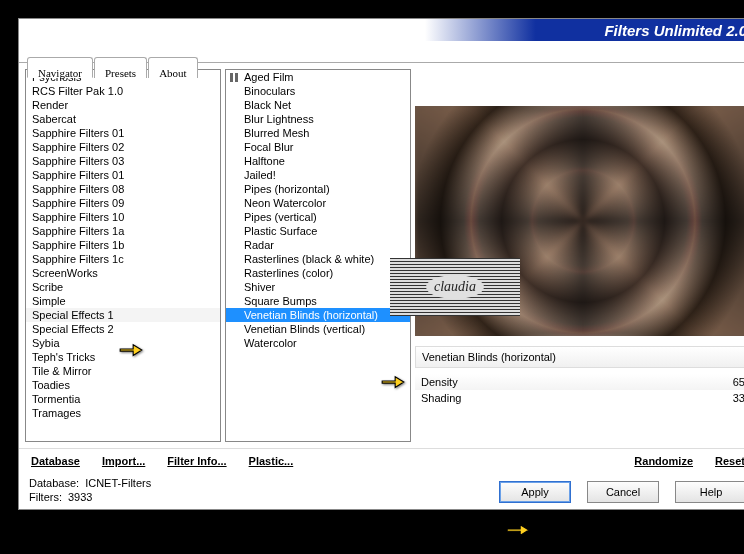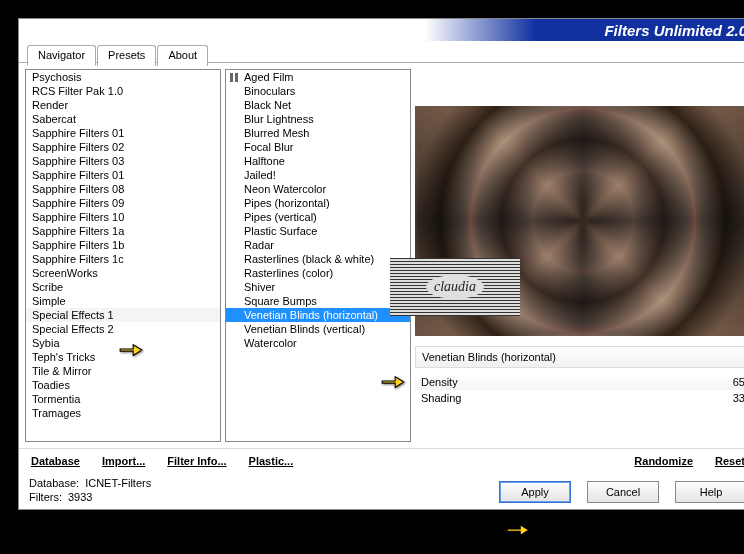--- a/index.html
+++ b/index.html
@@ -1,21 +1,21 @@
 <!DOCTYPE html>
 <html><head>
 <meta charset="utf-8">
 <style>
 * { box-sizing: border-box; margin: 0; padding: 0; font-family: Tahoma, Arial, sans-serif; font-size: 11px; }
 body { background: #000; width: 744px; height: 554px; overflow: hidden; }
 .window { width: 740px; height: 492px; margin: 18px; background: #fff; display: flex; flex-direction: column; border: 1px solid #888; }
 .titlebar { height: 22px; background: linear-gradient(to right, #fff 55%, #1030a0 70%); display: flex; align-items: center; justify-content: flex-end; padding-right: 10px; }
 .titlebar-text { color: #fff; font-weight: bold; font-style: italic; font-size: 15px; }
 .tabrow { height: 22px; display: flex; padding-left: 8px; border-bottom: 1px solid #aaa; position: relative; }
-.tab { padding: 3px 10px; border: 1px solid #aaa; border-bottom: none; border-radius: 3px 3px 0 0; background: #fff; margin-right: 1px; cursor: pointer; position: relative; top: 4px; }
+.tab { padding: 9px 10px; border: 1px solid #aaa; border-bottom: none; border-radius: 3px 3px 0 0; background: #fff; margin-right: 1px; cursor: pointer; position: relative; top: 16px; font-family: Liberation Serif, serif; }
 .tab.active { background: #fff; z-index: 2; border-bottom: 1px solid #fff; }
 .main { flex: 1; display: flex; padding: 6px; gap: 4px; overflow: hidden; }
 .col { display: flex; flex-direction: column; justify-content: center; }
 .listbox { flex: 1; border: 1px solid #888; background: #fff; overflow-y: scroll; overflow-x: hidden; }
 .listbox::-webkit-scrollbar { width: 16px; }
 .listbox::-webkit-scrollbar-track { background: #f0f0f0; }
 .listbox::-webkit-scrollbar-thumb { background: #c8c8c8; border: 1px solid #aaa; }
 .list-item { padding: 1px 6px; white-space: nowrap; cursor: pointer; position: relative; }
 .list-item.hl { background: #f4f4f4; }
 .list-item.sel { background: #1e90ff; color: #fff; }
@@ -93,22 +93,22 @@
     <div class="col col2">
       <div class="listbox" id="filtlist">
           <div class="list-item"><span class="ico-grid"></span><span>Aged Film</span></div>
           <div class="list-item"><span>Binoculars</span></div>
           <div class="list-item"><span>Black Net</span></div>
           <div class="list-item"><span>Blur Lightness</span></div>
           <div class="list-item"><span>Blurred Mesh</span></div>
           <div class="list-item"><span>Focal Blur</span></div>
           <div class="list-item"><span>Halftone</span></div>
           <div class="list-item"><span>Jailed!</span></div>
+          <div class="list-item"><span>Pipes (horizontal)</span></div>
           <div class="list-item"><span>Neon Watercolor</span></div>
-          <div class="list-item"><span>Pipes (horizontal)</span></div>
           <div class="list-item"><span>Pipes (vertical)</span></div>
           <div class="list-item"><span>Plastic Surface</span></div>
           <div class="list-item"><span>Radar</span></div>
           <div class="list-item"><span>Rasterlines (black &amp; white)</span></div>
           <div class="list-item"><span>Rasterlines (color)</span></div>
           <div class="list-item"><span>Shiver</span></div>
           <div class="list-item"><span>Square Bumps</span></div>
           <div class="list-item sel"><span>Venetian Blinds (horizontal)</span></div>
           <div class="list-item"><span>Venetian Blinds (vertical)</span></div>
           <div class="list-item"><span>Watercolor</span></div>

